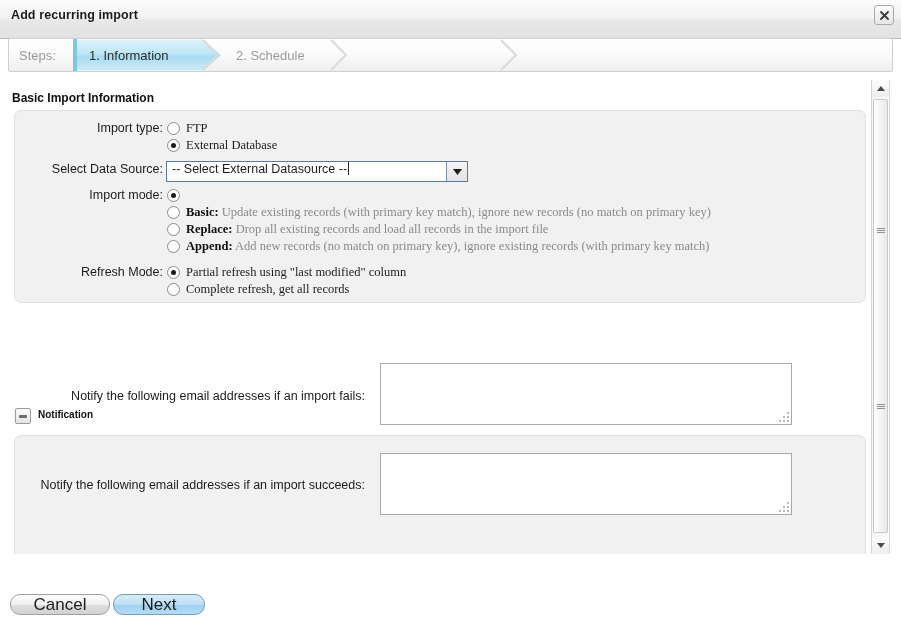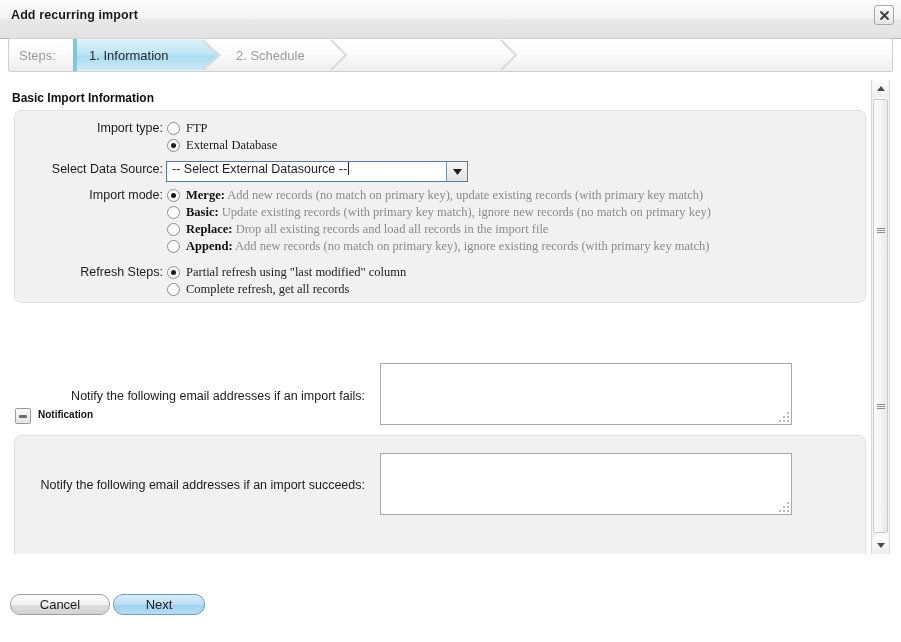--- a/index.html
+++ b/index.html
@@ -187,21 +187,21 @@
   }
   .sb-grip {
     position: absolute; left: 3px; width: 8px; height: 6px;
   }
   .sb-grip i { position: absolute; left: 0; width: 8px; height: 1px; background: #8f8f8f; }
 
   
   .btn {
     position: absolute; height: 21px; border-radius: 10px;
     display: flex; align-items: center; justify-content: center;
-    font-size: 13px; color: #1c1c1c; cursor: pointer;
+    font-size: 17px; color: #1c1c1c; cursor: pointer;
   }
   .btn-cancel {
     left: 10px; top: 594px; width: 100px;
     border: 1px solid #a0a0a0;
     background: linear-gradient(to bottom, #fdfdfd 0%, #f0f0f0 50%, #dedede 51%, #d2d2d2 100%);
   }
   .btn-next {
     left: 113px; top: 594px; width: 92px;
     border: 1px solid #6f9dc4;
     background: linear-gradient(to bottom, #d9ecfa 0%, #bcdff6 50%, #9ed0f0 51%, #b6dcf4 100%);
@@ -272,32 +272,31 @@
     <div class="sel-btn">
       <svg width="9" height="6" viewBox="0 0 9 6">
         <path d="M0 0 L9 0 L4.5 6 Z" fill="#1d1d1d"></path>
       </svg>
     </div>
   </div>
 
   <div class="flabel" style="left:40px; top:108px; width:123px;">Import mode:</div>
 
   <div class="radio on" style="left:167px; top:109px;"></div>
-  <div class="opt-text" style="left:186px; top:108px;"><b>Merge:</b> <span class="desc">Add new records (no match on primary key), update existing records (with primary key match)</span></div>
 
   <div class="radio" style="left:167px; top:126px;"></div>
   <div class="opt-text" style="left:186px; top:125px;"><b>Basic:</b> <span class="desc">Update existing records (with primary key match), ignore new records (no match on primary key)</span></div>
 
   <div class="radio" style="left:167px; top:143px;"></div>
   <div class="opt-text" style="left:186px; top:142px;"><b>Replace:</b> <span class="desc">Drop all existing records and load all records in the import file</span></div>
 
   <div class="radio" style="left:167px; top:160px;"></div>
   <div class="opt-text" style="left:186px; top:159px;"><b>Append:</b> <span class="desc">Add new records (no match on primary key), ignore existing records (with primary key match)</span></div>
 
-  <div class="flabel" style="left:40px; top:185px; width:123px;">Refresh Steps:</div>
+  <div class="flabel" style="left:40px; top:185px; width:123px;">Refresh Mode:</div>
   <div class="radio on" style="left:167px; top:186px;"></div>
   <div class="opt-text" style="left:186px; top:185px;">Partial refresh using "last modified" column</div>
   <div class="radio" style="left:167px; top:203px;"></div>
   <div class="opt-text" style="left:186px; top:202px;">Complete refresh, get all records</div>
 
   <div class="collapse-box">
     <i></i>
   </div>
   <div class="notif-title">Notification</div>
 

